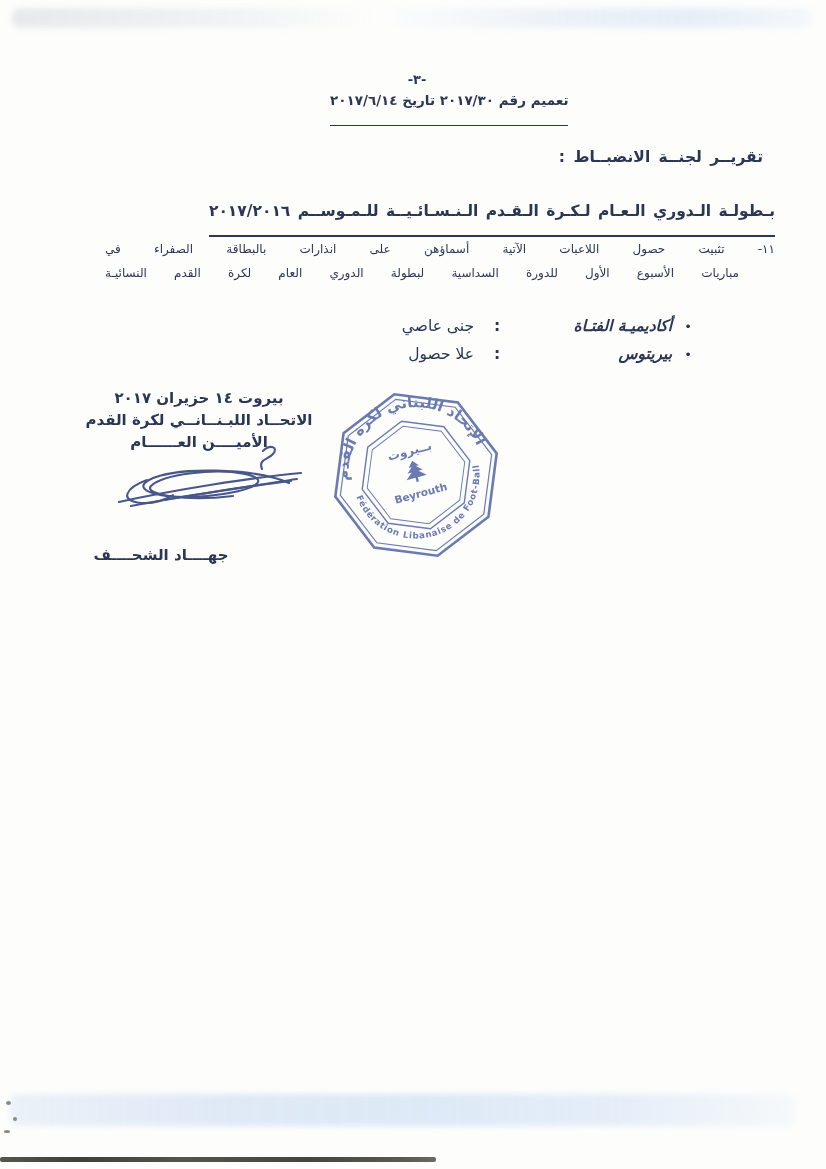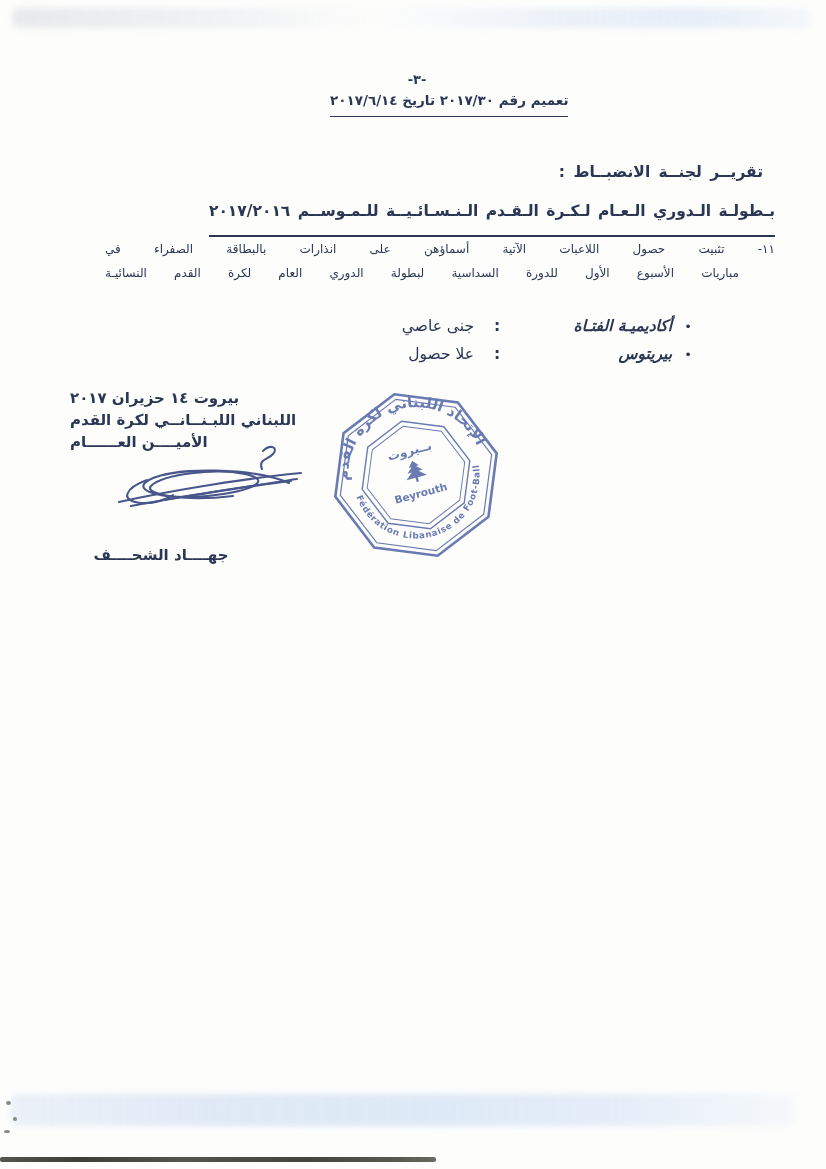--- a/index.html
+++ b/index.html
@@ -51,26 +51,26 @@
   .page-number{
     left:380px;top:72px;width:74px;
     text-align:center;font-size:13px;font-weight:bold;
     letter-spacing:1px;
   }
   .circular-header{
     left:330px;top:92px;
     font-size:13.5px;font-weight:bold;
     white-space:nowrap;
     border-bottom:1.5px solid var(--ink,#2a3654);
-    padding-bottom:8px;
+    padding-bottom:17px;
   }
 
   
   .report-title{
-    right:63px;top:163px;
+    right:63px;top:148px;
     font-size:15.5px;font-weight:bold;
     white-space:nowrap;word-spacing:3px;text-align:right;
   }
   .report-subtitle{
     right:51px;top:202px;
     font-size:15.5px;font-weight:bold;
     white-space:nowrap;word-spacing:2px;
     border-bottom:2px solid var(--ink,#2a3654);
     padding-bottom:15px;
   }
@@ -93,21 +93,21 @@
   .bullets{right:134px;top:312px;width:330px;font-size:15.5px;}
   .bullet-row{display:flex;align-items:center;height:28px;direction:rtl;}
   .bullet-dot{width:20px;font-size:13px;}
   .bullet-club{width:152px;font-weight:bold;white-space:nowrap;font-style:italic;}
   .bullet-colon{width:46px;text-align:center;font-weight:bold;}
   .bullet-player{white-space:nowrap;font-weight:normal;}
 
   
   .sig-block{
     left:70px;top:387px;width:258px;
-    text-align:left;font-size:15px;line-height:22px;
+    text-align:center;font-size:15px;line-height:22px;
     font-weight:bold;
   }
   .sig-line{white-space:nowrap;}
   .signature-svg{left:103px;top:443px;}
   .sig-name{
     left:72px;top:518px;width:178px;
     text-align:center;font-size:15px;font-weight:bold;
     white-space:nowrap;
     margin-top:28px;
   }
@@ -148,21 +148,21 @@
     <div class="bullet-row">
       <span class="bullet-dot">•</span>
       <span class="bullet-club">بيريتوس</span>
       <span class="bullet-colon">:</span>
       <span class="bullet-player">علا حصول</span>
     </div>
   </div>
 
   <div class="abs sig-block">
     <div class="sig-line">بيروت ١٤ حزيران ٢٠١٧</div>
-    <div class="sig-line">اللبناني اللبـنــانــي لكرة القدم</div>
+    <div class="sig-line">الاتحــاد اللبـنــانــي لكرة القدم</div>
     <div class="sig-line">الأميــــن العــــــام</div>
   </div>
 
   <svg class="abs signature-svg" width="205" height="82" viewBox="0 0 205 82">
     <g fill="none" stroke="#35457f" stroke-width="2.1" stroke-linecap="round" opacity="0.9">
       <path d="M160,8 c 7,-7 16,-4 10,3 c -5,6 -15,5 -11,15"></path>
       <path d="M186,40 C 152,25 72,23 46,37 C 26,48 62,57 104,53 C 152,48 170,37 142,31 C 112,25 60,31 48,43 C 40,51 80,59 130,53"></path>
       <path d="M44,37 C 22,45 16,58 38,60 C 52,61 64,56 70,52"></path>
       <path d="M16,59 C 70,47 152,34 198,30"></path>
       <path d="M28,63 C 92,51 162,41 194,36"></path>

